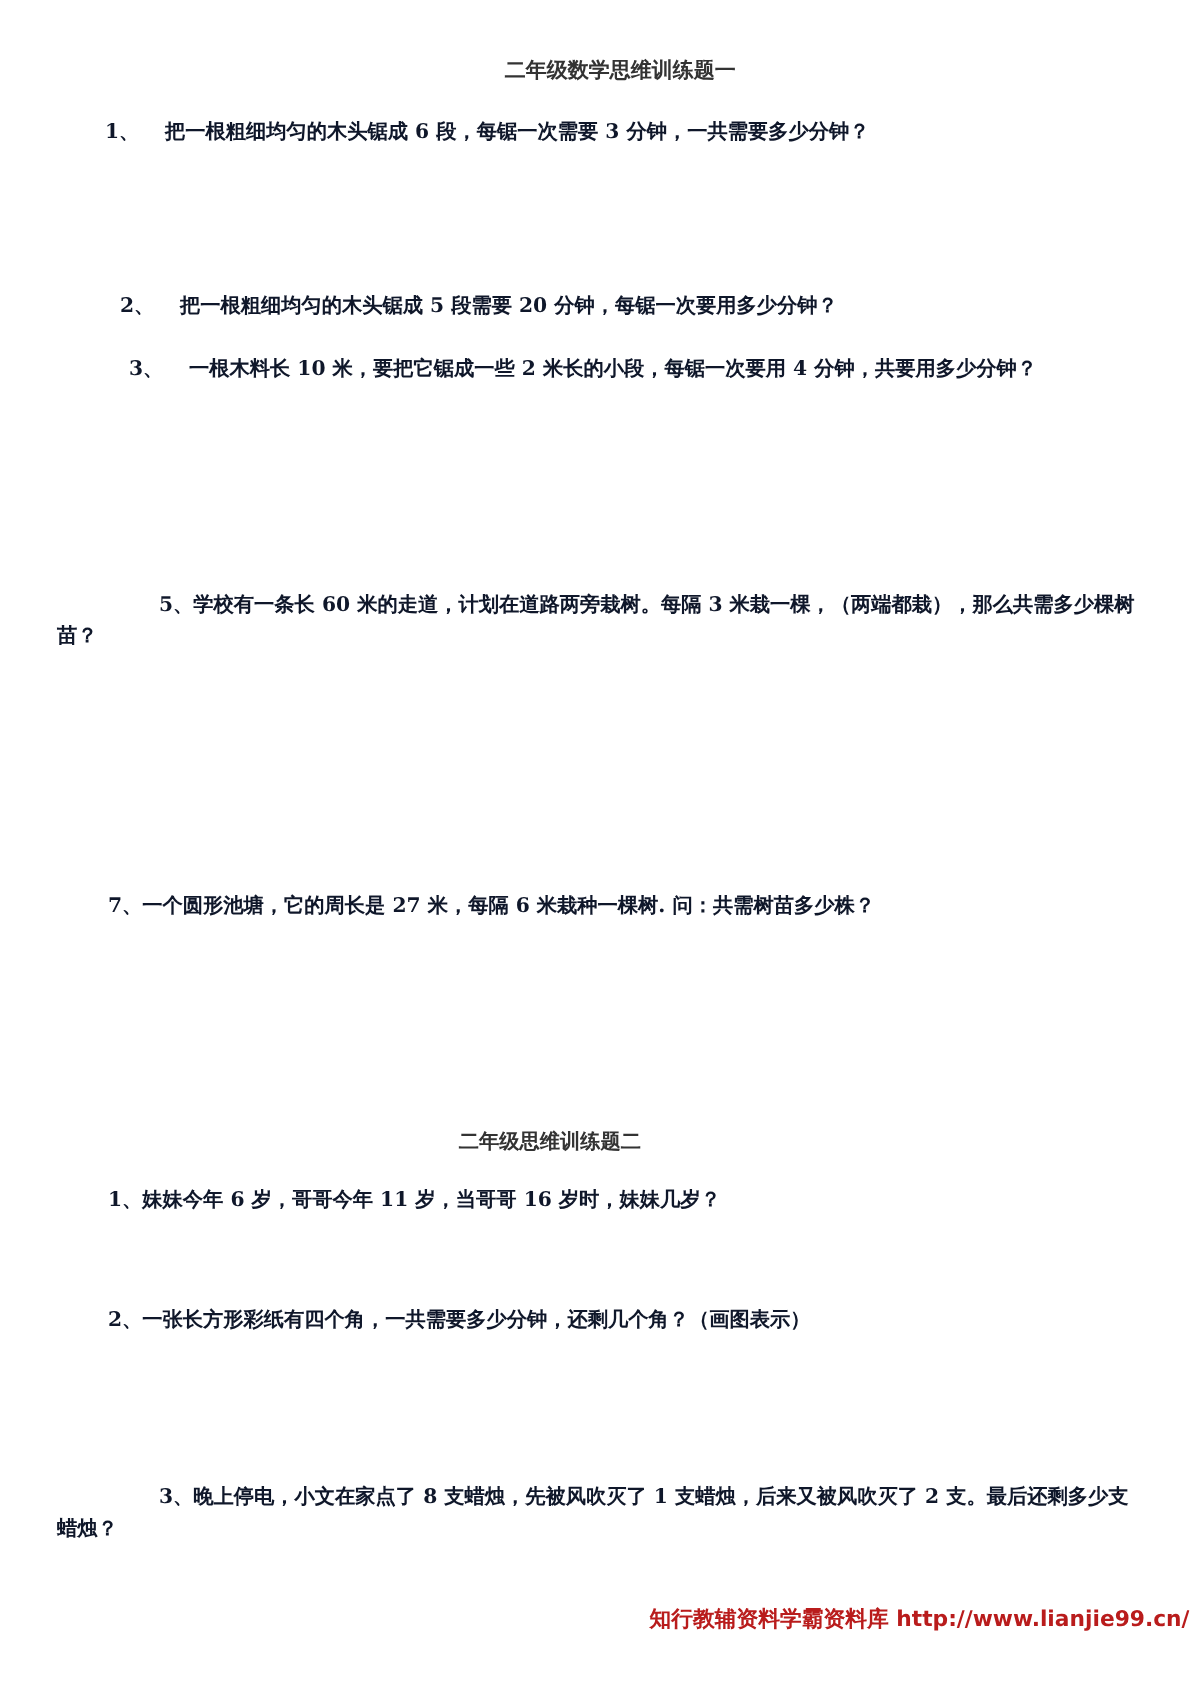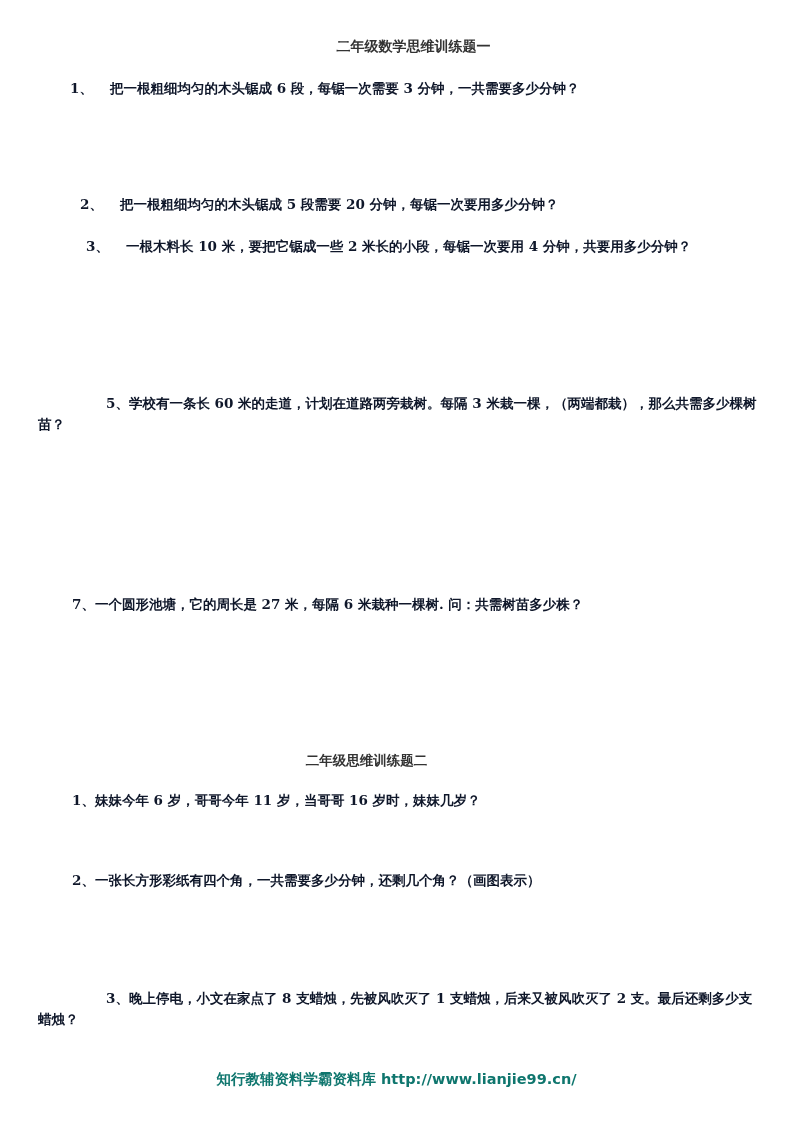--- a/index.html
+++ b/index.html
@@ -6,22 +6,22 @@
   body { width:793px; height:1122px; position:relative; overflow:hidden;
          font-family:"DejaVu Serif","Liberation Serif",serif; color:#2a2a2a; }
   .page { position:absolute; left:0; top:0; width:793px; height:1122px;font-weight:bold; }
   .title { position:absolute; left:0; width:793px; text-align:center; font-size:14px; color:#333; }
   .title1 { top:38px; left:17px; }
   .title2 { top:752px; left:-30px; font-family:"DejaVu Sans","Liberation Sans",sans-serif; font-size:13.5px; }
   .q { position:absolute; font-size:13.5px; line-height:21px; color:#0f172a; white-space:nowrap; }
   .q .num { display:inline-block; }
   .q.tabbed .num { width:40px; }
   .q.wrap { white-space:normal; left:38px; width:722px; text-indent:34px; }
-  .footer { position:absolute; left:0; width:793px; top:1070px; text-align:center;
-            font-family:"DejaVu Sans","Liberation Sans",sans-serif; font-size:14.5px; color:#0f766e; }
+  .footer { position:absolute; left:0; width:793px; top:1070px; text-align:right;
+            font-family:"DejaVu Sans","Liberation Sans",sans-serif; font-size:14.5px; color:#b91c1c; }
 </style>
 </head>
 <body>
 
 <div class="page">
 
   <div class="title title1">二年级数学思维训练题一</div>
 
   <div class="q tabbed" style="left:70px; top:78px;">
     <span class="num">1、</span><span>把一根粗细均匀的木头锯成 6 段，每锯一次需要 3 分钟，一共需要多少分钟？</span>

